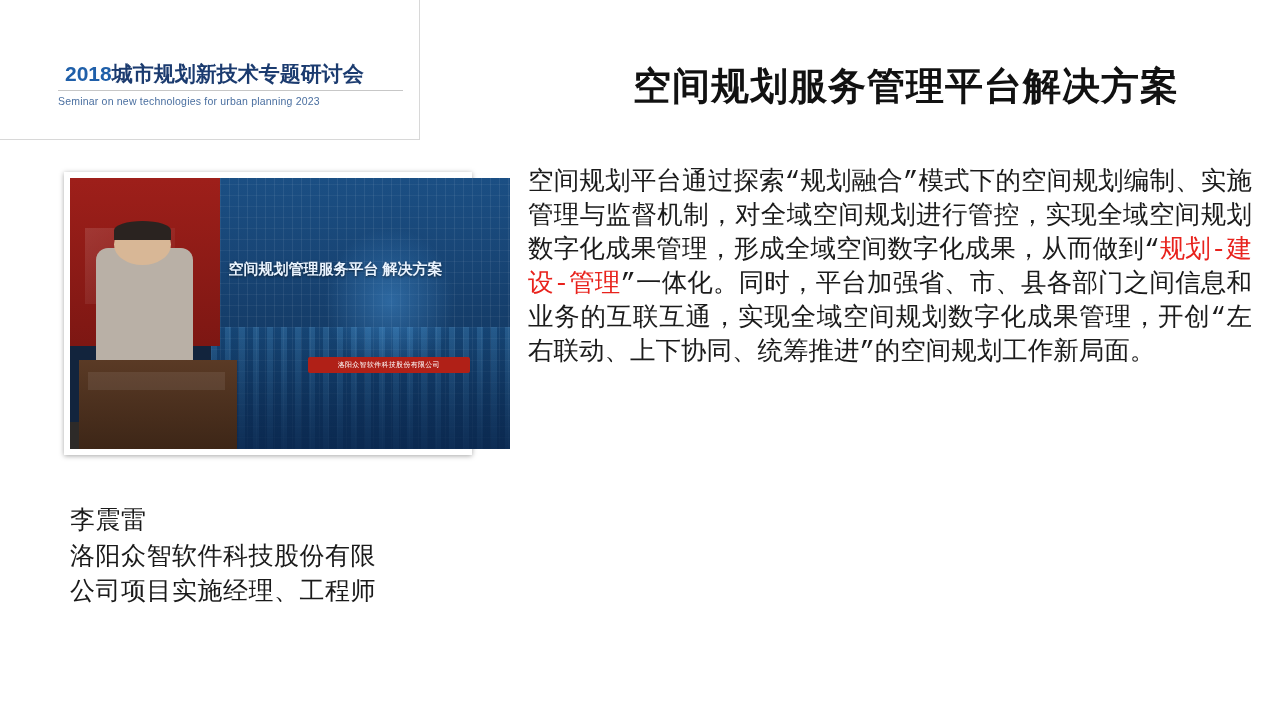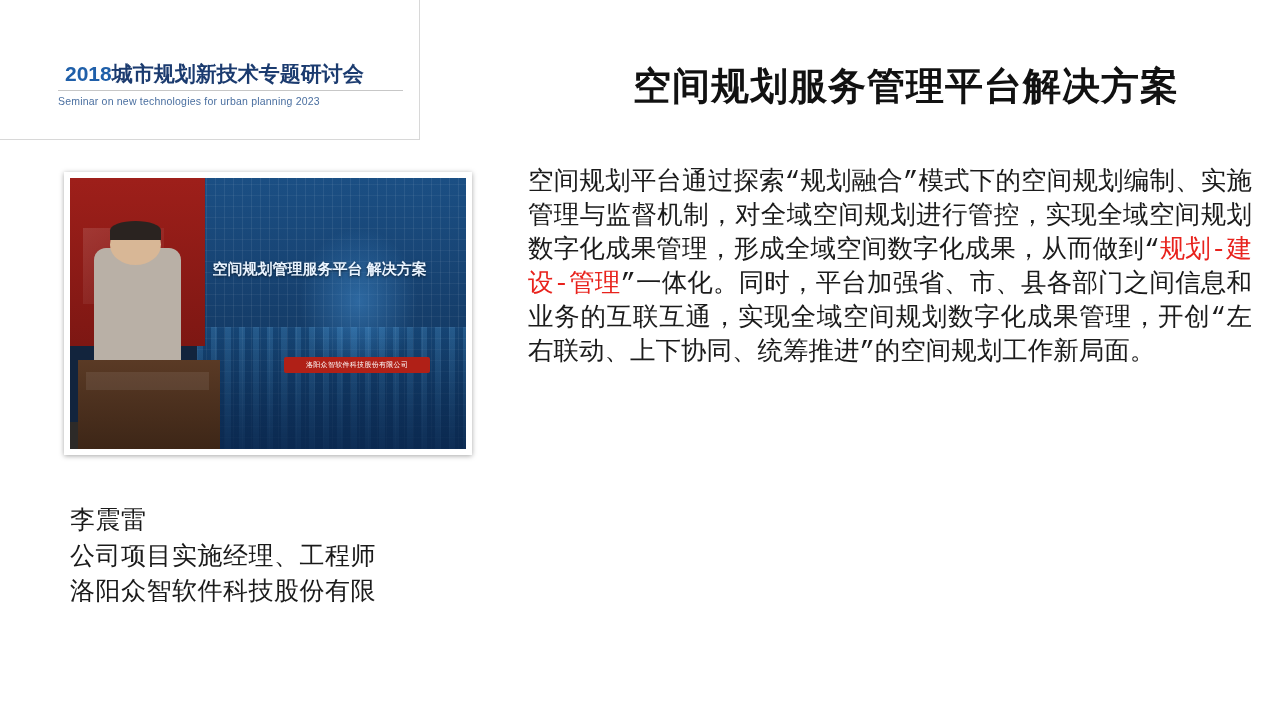--- a/index.html
+++ b/index.html
@@ -76,20 +76,21 @@
     box-shadow: 0 1px 5px rgba(0,0,0,0.35);
     padding: 6px;
     box-sizing: border-box;
   }
   .photo {
     position: relative;
     width: 100%;
     height: 100%;
     overflow: hidden;
     background: #12243d;
+    padding-left: 44px;
   }
   
   .ph-screen {
     position: absolute;
     left: 32%;
     top: 0;
     width: 68%;
     height: 100%;
     background:
       linear-gradient(180deg, #1b4f84 0%, #16406e 45%, #0e2d50 100%);
@@ -294,22 +295,22 @@
       <div class="ph-floor"></div>
       <div class="ph-speaker-body"></div>
       <div class="ph-speaker-head"></div>
       <div class="ph-speaker-hair"></div>
       <div class="ph-podium"></div>
     </div>
   </div>
 
   <div class="presenter">
     <div>李震雷</div>
+    <div>洛阳众智软件科技股份有限</div>
     <div>公司项目实施经理、工程师</div>
-    <div>洛阳众智软件科技股份有限</div>
   </div>
 
 </div>
 
 <div class="right-col">
 
   <div class="deck-title">空间规划服务管理平台解决方案</div>
 
   <div class="abstract">
     <p class="para2" style="margin:0">

